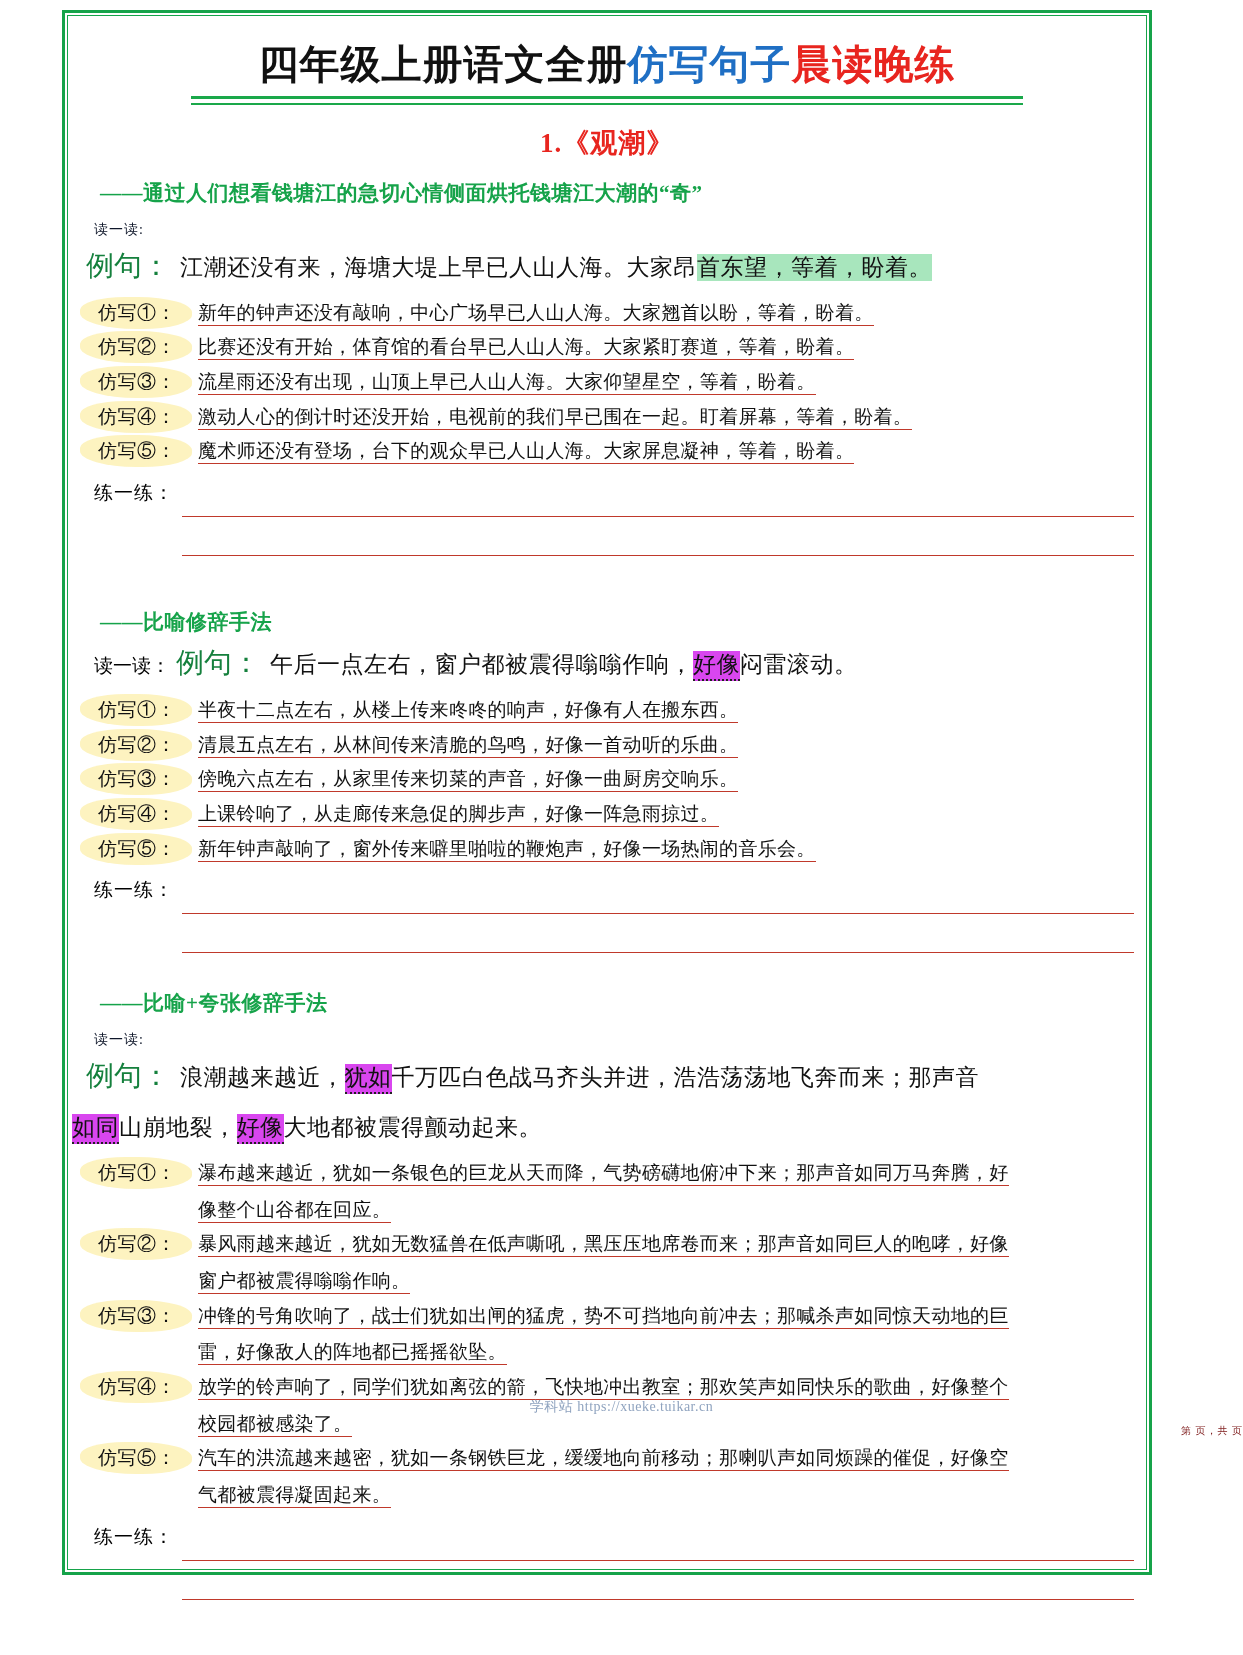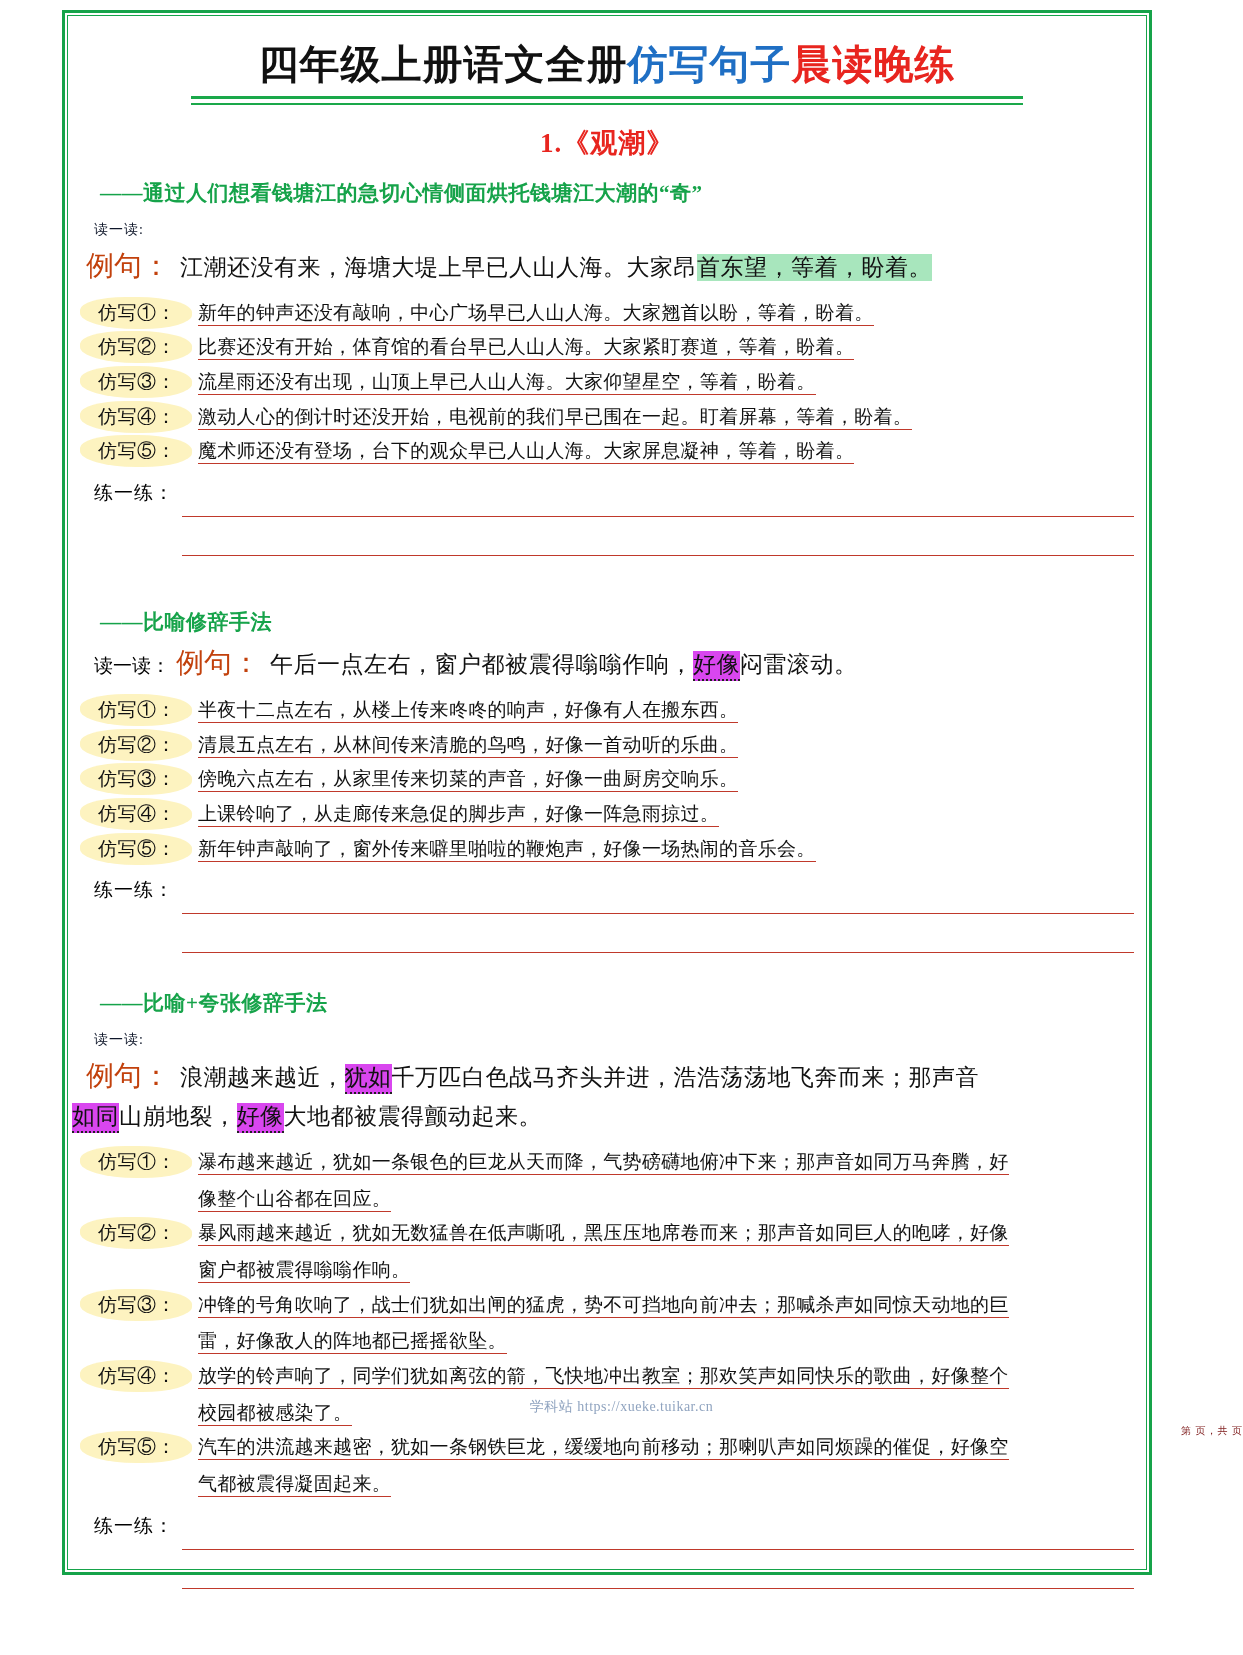--- a/index.html
+++ b/index.html
@@ -98,21 +98,21 @@
     letter-spacing: 1px;
   }
 
   
   .example-row {
     display: flex;
     align-items: baseline;
     margin: 8px 0 0 6px;
   }
   .ex-label {
-    color: #c2410c;
+    color: #15803d;
     font-size: 28px;
     font-weight: 500;
     white-space: nowrap;
     flex: 0 0 auto;
     margin-right: 10px;
   }
   .ex-text {
     font-size: 23px;
     color: #111;
     line-height: 1.6;
@@ -324,21 +324,21 @@
 
     <div class="gap-md"></div>
 
     <div class="section-head">——比喻+夸张修辞手法</div>
     <div class="read-label">读一读:</div>
 
     <div class="example-row">
       <span class="ex-label">例句：</span>
       <span class="ex-text"><span>浪潮越来越近，</span><span class="dotted">犹如</span><span>千万匹白色战马齐头并进，浩浩荡荡地飞奔而来；那声音</span></span>
     </div>
-    <div class="example-row" style="margin-left:-8px;margin-top:2px;text-align:right;">
+    <div class="example-row" style="margin-left:-8px;margin-top:13px;text-align:right;">
       <span class="ex-text"><span class="dotted">如同</span><span>山崩地裂，</span><span class="dotted">好像</span><span>大地都被震得颤动起来。</span></span>
     </div>
 
     <div class="imit-list">
       <div class="imit-row">
         <span class="imit-label">仿写①：</span>
         <span class="imit-body"><span class="ul">瀑布越来越近，犹如一条银色的巨龙从天而降，气势磅礴地俯冲下来；那声音如同万马奔腾，好</span><span class="line2"><span class="ul">像整个山谷都在回应。</span></span></span>
       </div>
       <div class="imit-row">
         <span class="imit-label">仿写②：</span>

